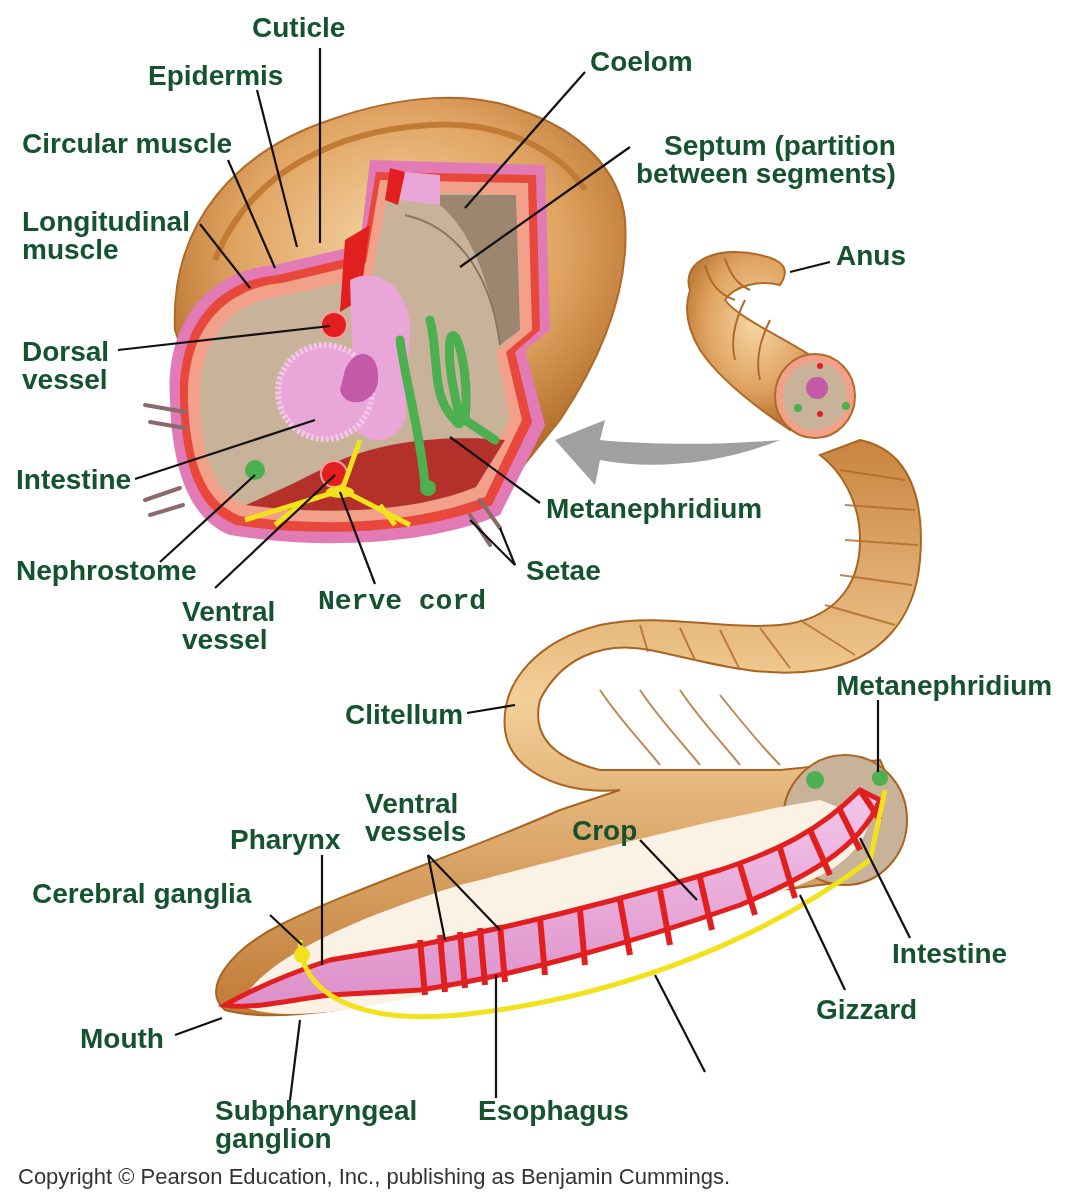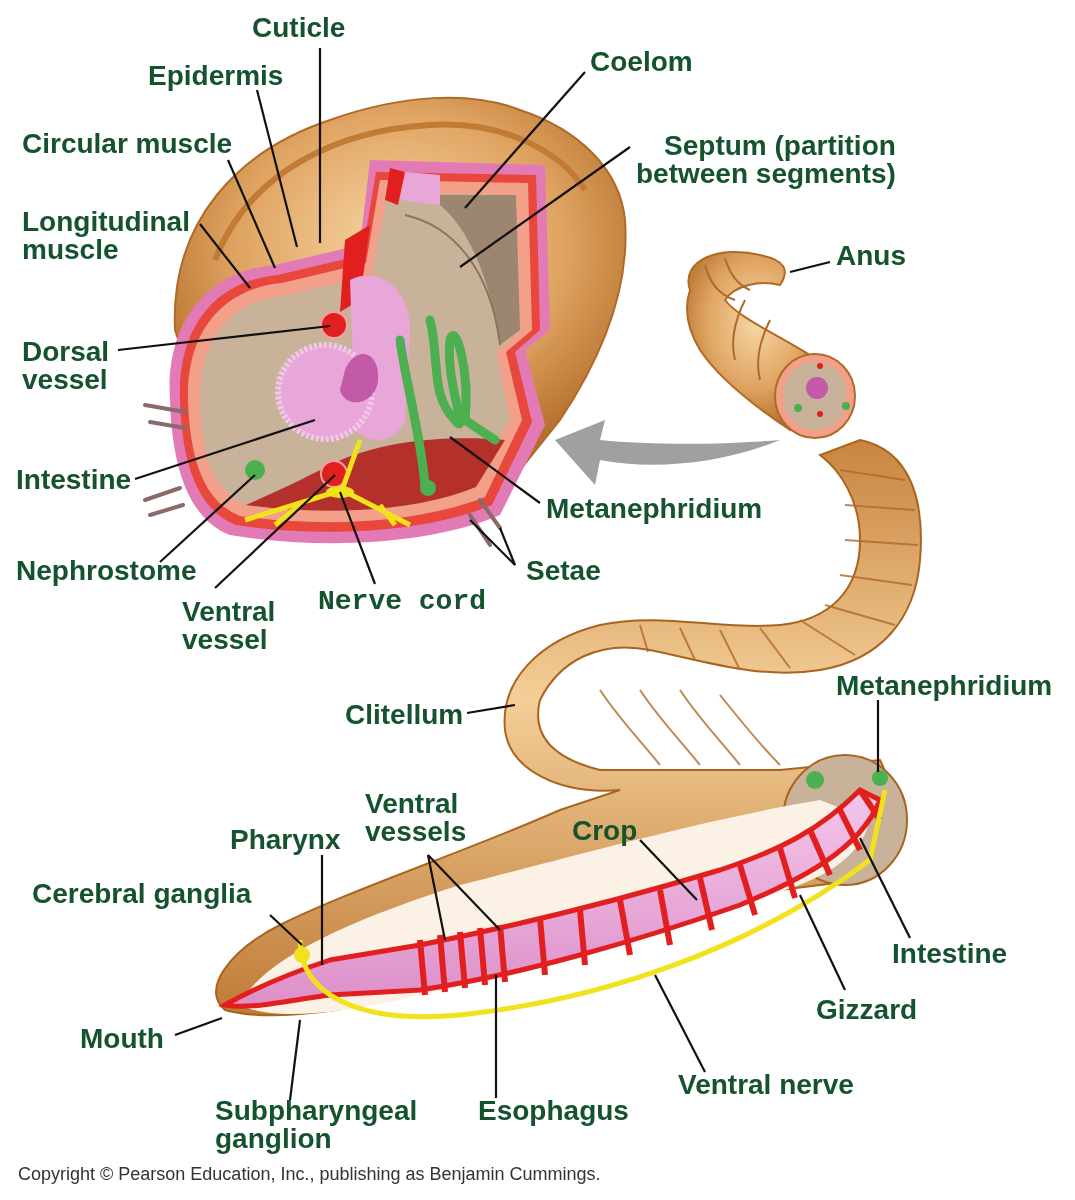--- a/index.html
+++ b/index.html
@@ -2,21 +2,21 @@
 <html><head>
   <meta charset="utf-8">
   <style>
     html, body { margin: 0; padding: 0; background: #ffffff; }
     body { width: 1075px; height: 1200px; position: relative; overflow: hidden;
            font-family: "Liberation Sans", sans-serif; }
     #diagram { position: absolute; left: 0; top: 0; width: 1075px; height: 1200px; }
     .lbl { position: absolute; font-family: "Liberation Sans", sans-serif; font-weight: bold;
            font-size: 28px; color: #14532d; line-height: 28px; white-space: nowrap; }
     .lbl span { display: block; }
-    .copyright { position: absolute; left: 18px; top: 1164px; font-size: 18px; color: #333;
+    .copyright { position: absolute; left: 18px; top: 1164px; font-size: 22px; color: #333;
                  font-family: "Liberation Sans", sans-serif; }
   </style>
 </head>
 <body>
 
 <svg id="diagram" viewBox="0 0 1075 1200" xmlns="http://www.w3.org/2000/svg">
   <defs>
     <radialGradient id="skinGrad" cx="50%" cy="40%" r="60%">
       <stop offset="0%" stop-color="#f6d7a6"></stop>
       <stop offset="60%" stop-color="#e0a462"></stop>
@@ -209,21 +209,20 @@
   <span>Ventral</span>
   <span>vessels</span>
 </div>
 <div class="lbl" style="left:230px;top:826px;">Pharynx</div>
 <div class="lbl" style="left:572px;top:817px;">Crop</div>
 <div class="lbl" style="left:32px;top:880px;">Cerebral ganglia</div>
 <div class="lbl" style="left:892px;top:940px;">Intestine</div>
 <div class="lbl" style="left:816px;top:996px;">Gizzard</div>
 <div class="lbl" style="left:80px;top:1025px;">Mouth</div>
 <div class="lbl" style="left:678px;top:1071px;">
-  <span>Ventral nerve</span>
 </div>
 <div class="lbl" style="left:215px;top:1097px;">
   <span>Subpharyngeal</span>
   <span>ganglion</span>
 </div>
 <div class="lbl" style="left:478px;top:1097px;">Esophagus</div>
 
 <div class="copyright">Copyright © Pearson Education, Inc., publishing as Benjamin Cummings.</div>
 
 </body></html>

